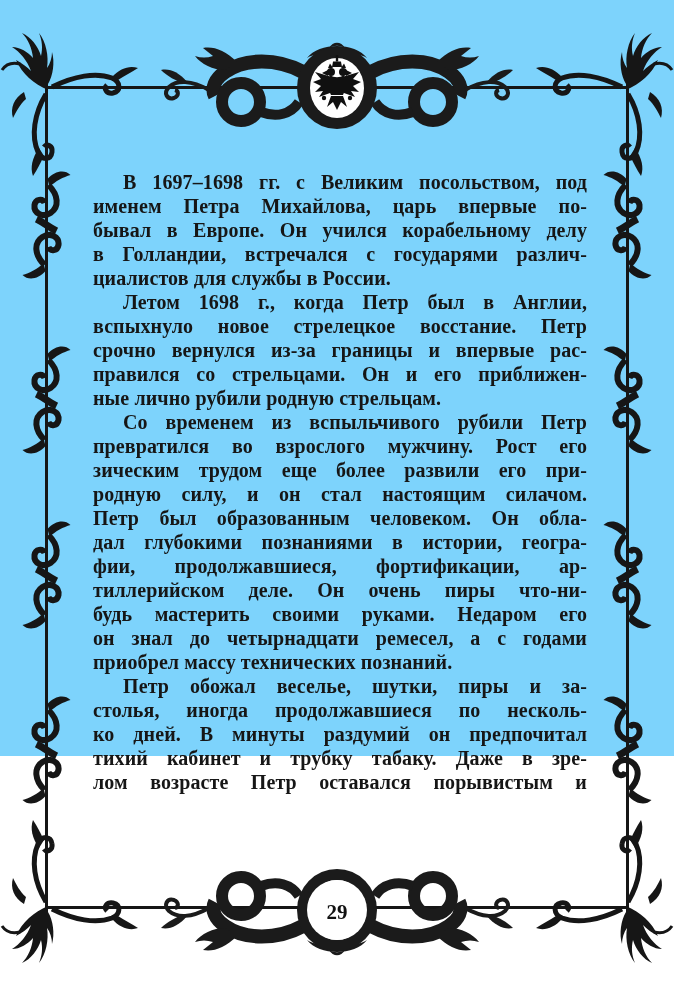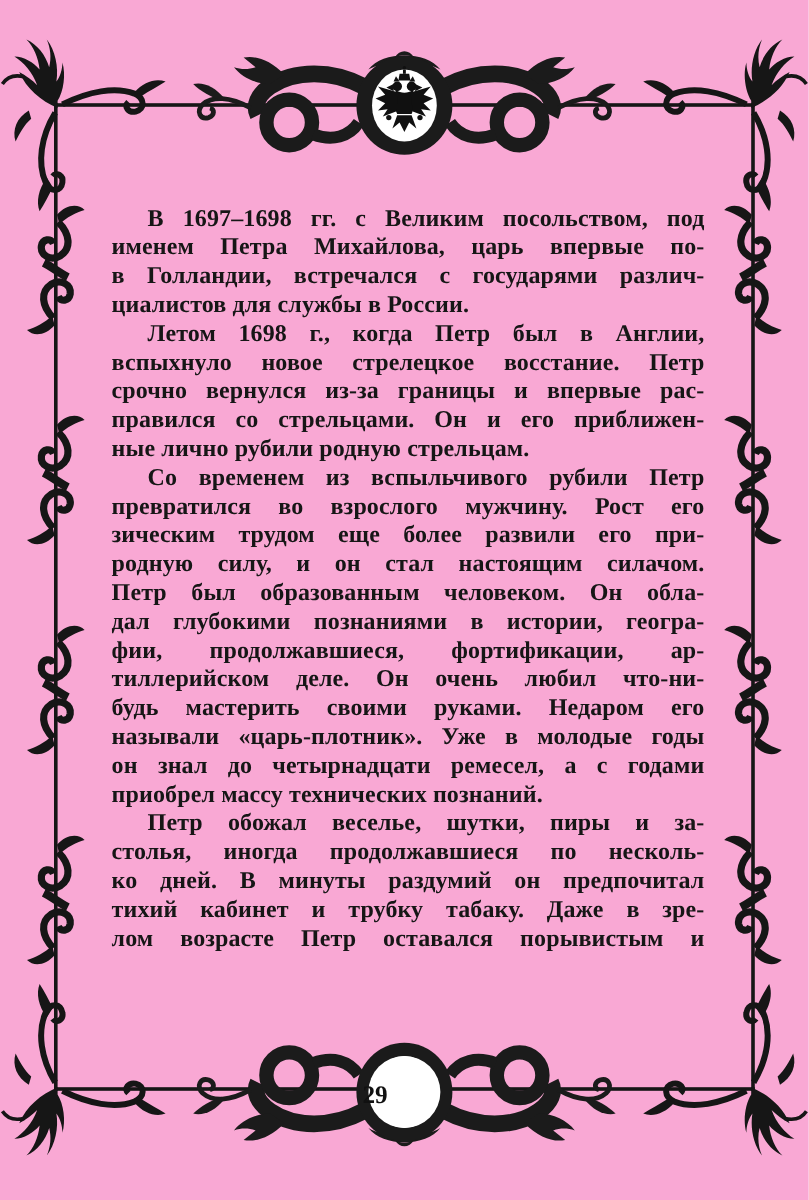--- a/index.html
+++ b/index.html
@@ -3,22 +3,22 @@
 <meta charset="utf-8">
 <style>
   html, body {
     margin: 0; padding: 0;
     width: 674px; height: 1000px;
     overflow: hidden;
     background: #ffffff;
   }
   .page {
     position: relative;
-    width: 674px; height: 1000px;
-    background: #f9a8d4;
+    width: 674px; height: 756px;
+    background: #7dd3fc;
     font-family: "Liberation Serif", "DejaVu Serif", serif;
   }
   .frame-svg {
     position: absolute; left: 0; top: 0;
     width: 674px; height: 1000px;
   }
   .text-block {
     position: absolute;
     left: 93px; top: 170px; width: 494px;
     font-size: 20px; line-height: 24px;
@@ -30,21 +30,21 @@
     text-align: justify;
     text-align-last: justify;
     height: 24px;
     overflow: hidden;
   }
   .line.first { padding-left: 30px; }
   .line.flush { text-align-last: left; }
   .page-number {
     position: absolute;
     left: 302px; top: 897px; width: 70px;
-    text-align: left;
+    text-align: center;
     font-size: 21px; line-height: 30px;
     font-weight: 600;
     color: #111111;
   }
 </style>
 </head>
 <body>
 
 <div class="page">
 
@@ -144,37 +144,37 @@
       <g transform="translate(337,910) scale(1,-1)">
         <use href="#cartouche"></use>
       </g>
       <circle cx="337" cy="910" r="30" fill="#ffffff"></circle>
     </g>
   </svg>
 
   <div class="text-block">
       <div class="line first">В 1697–1698 гг. с Великим посольством, под</div>
       <div class="line">именем Петра Михайлова, царь впервые по-</div>
+      <div class="line">бывал в Европе. Он учился корабельному делу</div>
       <div class="line">в Голландии, встречался с государями различ-</div>
       <div class="line flush">циалистов для службы в России.</div>
       <div class="line first">Летом 1698 г., когда Петр был в Англии,</div>
       <div class="line">вспыхнуло новое стрелецкое восстание. Петр</div>
       <div class="line">срочно вернулся из-за границы и впервые рас-</div>
       <div class="line">правился со стрельцами. Он и его приближен-</div>
       <div class="line flush">ные лично рубили родную стрельцам.</div>
       <div class="line first">Со временем из вспыльчивого рубили Петр</div>
       <div class="line">превратился во взрослого мужчину. Рост его</div>
       <div class="line">зическим трудом еще более развили его при-</div>
       <div class="line">родную силу, и он стал настоящим силачом.</div>
       <div class="line">Петр был образованным человеком. Он обла-</div>
       <div class="line">дал глубокими познаниями в истории, геогра-</div>
       <div class="line">фии, продолжавшиеся, фортификации, ар-</div>
-      <div class="line">тиллерийском деле. Он очень любил что-ни-</div>
+      <div class="line">тиллерийском деле. Он очень пиры что-ни-</div>
       <div class="line">будь мастерить своими руками. Недаром его</div>
-      <div class="line">называли «царь-плотник». Уже в молодые годы</div>
       <div class="line">он знал до четырнадцати ремесел, а с годами</div>
       <div class="line flush">приобрел массу технических познаний.</div>
       <div class="line first">Петр обожал веселье, шутки, пиры и за-</div>
       <div class="line">столья, иногда продолжавшиеся по несколь-</div>
       <div class="line">ко дней. В минуты раздумий он предпочитал</div>
       <div class="line">тихий кабинет и трубку табаку. Даже в зре-</div>
       <div class="line">лом возрасте Петр оставался порывистым и</div>
     </div>
 
   <div class="page-number">29</div>

